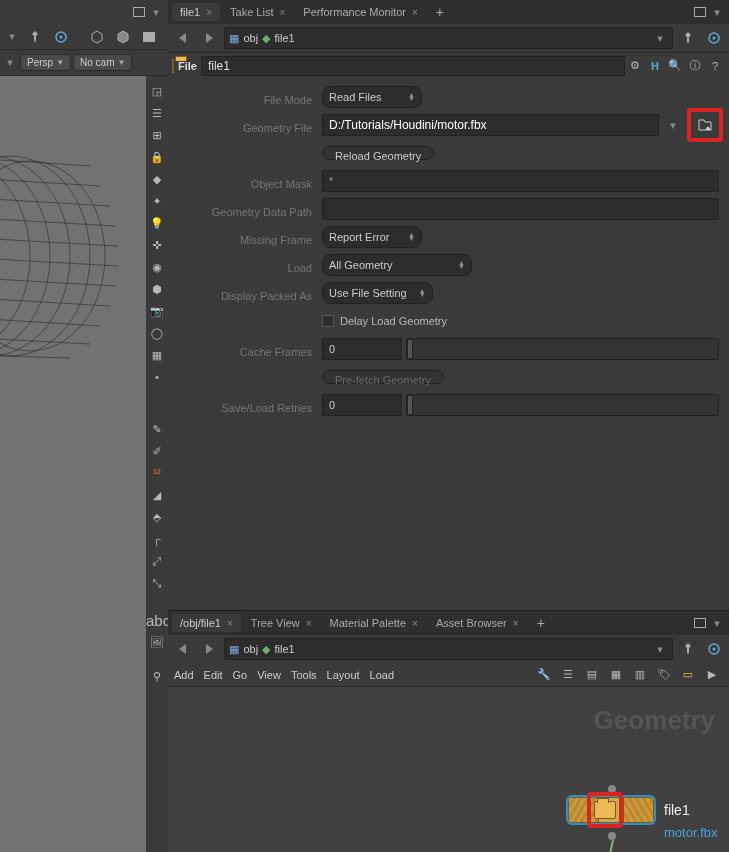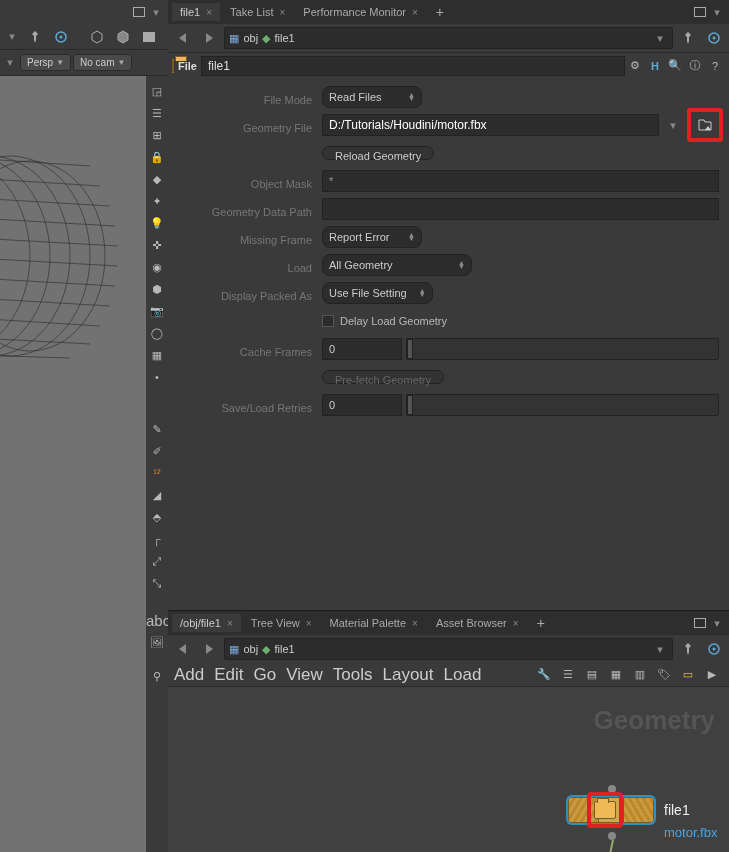--- a/index.html
+++ b/index.html
@@ -71,21 +71,21 @@
   .pill { background:#4a4a4a; border:1px solid #2a2a2a; border-radius:3px; font-size:10px; color:#ccc; padding:2px 6px; display:flex; align-items:center; gap:3px; cursor:pointer;}
   .pill .caret { font-size:8px; color:#aaa;}
   .viewport-area { flex:1; position:relative; background:#727272; overflow:hidden;}
   .viewport-right-icons { position:absolute; right:0; top:0; bottom:0; width:22px; background:#3a3a3a; display:flex; flex-direction:column; padding-top:4px;}
   .viewport-right-icons .icon-btn { width:22px; height:22px;}
   .abc { text-align:center; font-size:15px; padding:2px 0;}
 
   
   .network-panel { display:flex; flex-direction:column; border-top:1px solid #1a1a1a;}
   .network-toolbar { background:#3a3a3a; height:24px; display:flex; align-items:center; padding:0 6px; gap:10px; border-bottom:1px solid #2a2a2a;}
-  .menu-item { font-size:17px; color:#ccc; cursor:pointer; }
+  .menu-item { font-size:11px; color:#ccc; cursor:pointer; }
   .tool-row-right { margin-left:auto; display:flex; gap:2px;}
   .network-view { flex:1; background:#404040; position:relative; min-height:165px;}
   .geom-text { position:absolute; right:14px; top:18px; font-size:26px; font-weight:bold; color:#555;}
   .node { position:absolute; left:400px; top:110px; display:flex; align-items:center;}
   .node-body { width:86px; height:26px; background:#d0a94e; border:1px solid #7a5a20; border-radius:4px; display:flex; align-items:center; box-shadow:0 0 0 2px #2f90c9;}
   .node-left { width:30px; height:100%; background:repeating-linear-gradient(120deg,#c99a3e 0 3px,#b8892e 3px 6px); border-right:1px solid #7a5a20; border-radius:3px 0 0 3px;}
   .node-right { width:30px; height:100%; background:repeating-linear-gradient(60deg,#c99a3e 0 3px,#b8892e 3px 6px); border-left:1px solid #7a5a20; border-radius:0 3px 3px 0; margin-left:auto;}
   .node-center-highlight { position:relative; width:36px;height:36px; border:4px solid #dd2222; border-radius:4px; display:flex; align-items:center; justify-content:center; margin:0 -6px; z-index:5;}
   .folder-glyph { width:22px;height:18px; background:#efb955; border:1px solid #7a5a20; border-radius:2px; position:relative;}
   .folder-glyph::before { content:""; position:absolute; top:-4px; left:2px; width:10px;height:4px;background:#efb955;border:1px solid #7a5a20; border-bottom:none;}

